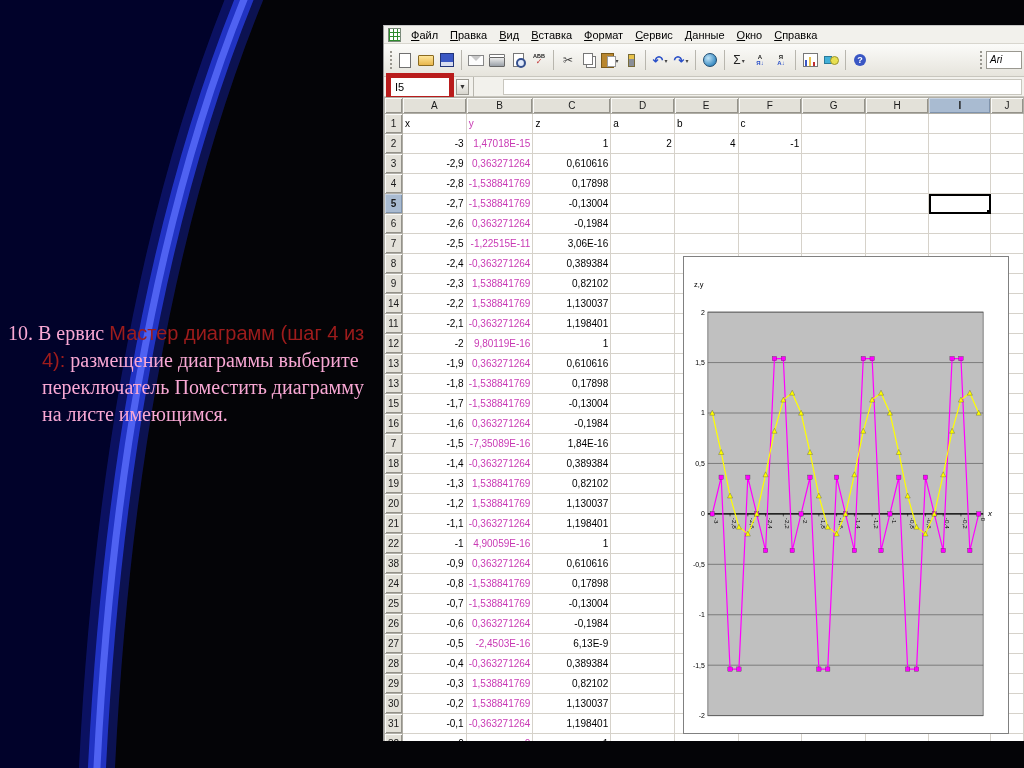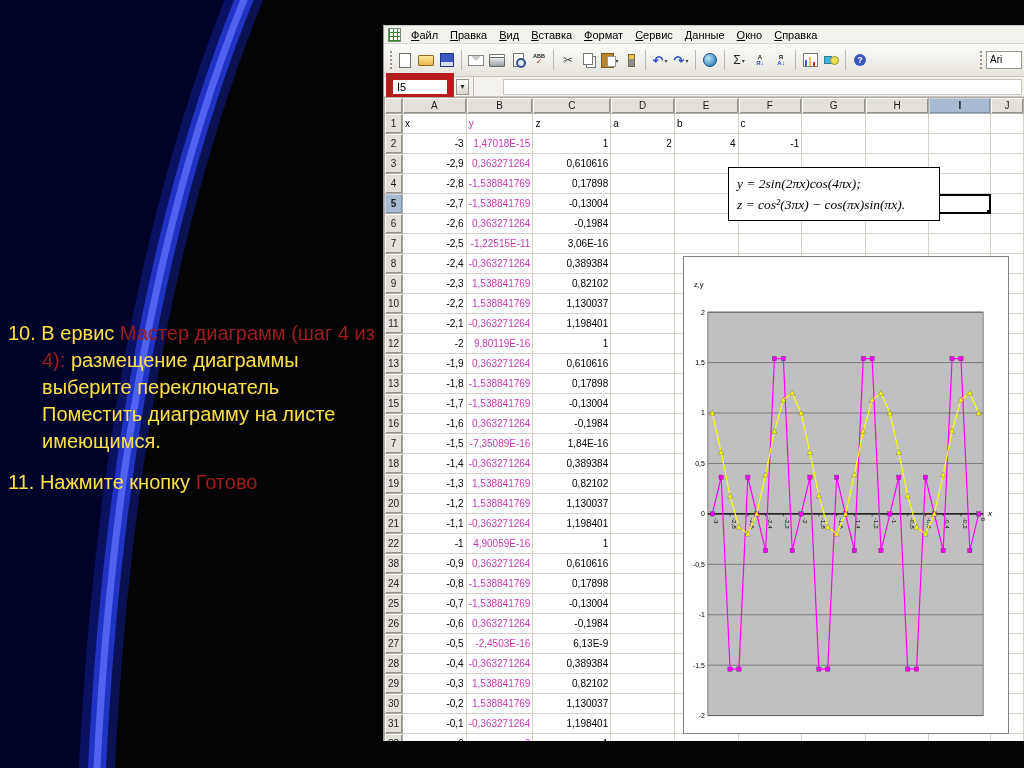--- a/index.html
+++ b/index.html
@@ -10,21 +10,21 @@
   svg.bg { position:absolute; left:0; top:0; }
   .arc-fill { fill:#01022a; }
   .arc1 { stroke:#141f8e; }
   .arc2 { stroke:var(--bgblue,#2639d6); }
   .arc3 { stroke:#5265f4; }
 
   
   .instructions { position:absolute; left:8px; top:320px; width:374px;
     font-size:20px; line-height:27px; color:#fff; z-index:3; }
   .instr { padding-left:34px; text-indent:-34px; margin-bottom:14px; }
-  .seg-white { color:#fde047; }
+  .seg-white { color:#f9a8d4;font-family:Liberation Serif, serif; }
   .seg-red { color:var(--red,#9e1c1c); }
 
   
   .excel { position:absolute; left:383px; top:25px; width:641px; height:716px;
     background:#fff; border-left:1px solid #9a9a9a; border-top:1px solid #c8c8c8;
     display:flex; flex-direction:column; overflow:hidden; color:#000; z-index:2; }
 
   .menubar { height:18px; flex:0 0 18px; background:#f2f1ec; border-bottom:1px solid #d8d6ce;
     display:flex; align-items:center; font-size:11px; padding-left:1px; }
   .menu-item { padding:1px 6px; cursor:default; white-space:nowrap; }
@@ -36,21 +36,21 @@
   .toolbar { height:33px; flex:0 0 33px; background:linear-gradient(#fbfbf9,#e6e4dc);
     border-bottom:1px solid #c8c6be; display:flex; align-items:center; padding:0 2px; }
   .tb-icons { display:flex; align-items:center; gap:3px; }
   .tgrip { width:4px; height:20px; margin:0 3px; flex:0 0 auto;
     background-image:radial-gradient(circle,#98968e 1px,transparent 1.3px); background-size:4px 4px; }
   .tsep { width:1px; height:20px; background:#b8b6ae; margin:0 2px; flex:0 0 auto; }
   .ti { width:18px; height:18px; display:flex; align-items:center; justify-content:center;
     position:relative; border-radius:2px; flex:0 0 auto; }
   .dd { font-size:6px; color:#444; margin-left:1px; }
   .fontbox { width:36px; height:18px; background:#fff; border:1px solid #9a9890; font-size:10px;
-    padding:2px 3px; overflow:hidden; white-space:nowrap; flex:0 0 auto; }
+    padding:2px 3px; overflow:hidden; white-space:nowrap; flex:0 0 auto;font-style:italic; }
 
   .ic-new-workbook::before { content:""; width:10px; height:13px; background:#fff; border:1px solid #707070; }
   .ic-open::before { content:""; width:14px; height:9px; background:linear-gradient(#ffe69a,#e8b64c);
     border:1px solid #8a6a20; border-radius:1px; }
   .ic-save::before { content:""; width:12px; height:12px; background:#3a57c4; border:1px solid #22347a;
     box-shadow:inset 0 -4px 0 #d8ddf0; }
   .ic-email::before { content:""; width:14px; height:9px; background:#fdfdfd; border:1px solid #888; }
   .ic-email::after { content:""; position:absolute; width:0; height:0; border:5px solid transparent;
     border-top:5px solid #c8c8c8; top:5px; }
   .ic-print::before { content:""; width:14px; height:8px; background:linear-gradient(#ececec,#9aa0a8);
@@ -84,21 +84,21 @@
                linear-gradient(#e8c24a,#e8c24a) 5px 100%/2px 9px no-repeat,
                linear-gradient(#c03030,#c03030) 9px 100%/2px 4px no-repeat,#fff; }
   .ic-drawing::before { content:""; width:6px; height:6px; background:#42b0d8; border:1px solid #2a7a9a; }
   .ic-drawing::after { content:""; width:7px; height:7px; border-radius:50%; background:#e8e050;
     border:1px solid #9a9430; margin-left:-2px; }
   .ic-help::before { content:"?"; color:#fff; background:#3a57c4; border-radius:50%; width:12px; height:12px;
     font-size:9px; font-weight:700; display:flex; align-items:center; justify-content:center; }
 
   .formulabar { height:20px; flex:0 0 20px; background:#f2f1ec; border-bottom:1px solid #c8c6be;
     display:flex; align-items:center; padding:1px 2px; gap:2px; font-size:11px; }
-  .namebox { width:68px; height:28px; background:#fff; border:7px solid #b91c1c; padding:0 4px;
+  .namebox { width:68px; height:28px; background:#fff; border:5px solid #b91c1c; padding:0 4px;
     display:flex; align-items:center; }
   .nb-drop { width:13px; height:16px; background:linear-gradient(#fdfdfb,#d8d6ce); border:1px solid #9a9890;
     font-size:7px; display:flex; align-items:center; justify-content:center; color:#333; }
   .fx { font-family:"Liberation Serif","DejaVu Serif",serif; font-style:italic; font-weight:700;
     color:#555; padding:0 7px;margin-top:37px; }
   .fbar-input { flex:1; height:16px; background:#fff; border:1px solid #c8c6be; }
 
   .gridwrap { position:relative; flex:1; overflow:hidden; background:#fff; }
   table.sheet { border-collapse:collapse; table-layout:fixed; font-size:10px; }
   .sheet th,.sheet td { overflow:hidden; white-space:nowrap; }
@@ -132,21 +132,20 @@
   <svg class="bg" width="1024" height="768" viewBox="0 0 1024 768">
     <rect width="1024" height="768" fill="#040407"></rect>
     <path class="arc-fill" d="M 252,-20 Q 118,300 96,788 L -20,788 L -20,-20 Z"></path>
     <path class="arc1" d="M 252,-20 Q 118,300 96,788" fill="none" stroke-width="36" opacity="0.55"></path>
     <path class="arc2" d="M 252,-20 Q 118,300 96,788" fill="none" stroke-width="18" opacity="0.85"></path>
     <path class="arc3" d="M 252,-20 Q 118,300 96,788" fill="none" stroke-width="7" opacity="0.95"></path>
   </svg>
 
   <div class="instructions">
       <div class="instr"><span class="inum seg-white">10. </span><span class="seg-white">В ервис </span><span class="seg-red">Мастер диаграмм (шаг 4 из 4):</span><span class="seg-white"> размещение диаграммы выберите переключатель Поместить диаграмму на листе имеющимся.</span></div>
-      <div class="instr"><span class="inum seg-white">11. </span><span class="seg-white">Нажмите кнопку </span><span class="seg-red">Готово</span></div>
     </div>
 
   <div class="excel">
 
     <div class="menubar">
       <span class="sheeticon"></span>
       <span class="menuitems" style="display:flex;">
           <span class="menu-item"><span class="u">Ф</span>айл</span>
           <span class="menu-item"><span class="u">П</span>равка</span>
           <span class="menu-item"><span class="u">В</span>ид</span>
@@ -353,21 +352,21 @@
               <td class="num ycol">0,82102</td>
               <td class="num"></td>
               <td class="num"></td>
               <td class="num"></td>
               <td class="num"></td>
               <td class="num"></td>
               <td class="num"></td>
               <td class="num"></td>
             </tr>
             <tr>
-              <th class="hdr">10</th>
+              <th class="hdr">14</th>
               <td class="num">-2,2</td>
               <td class="num ytxt">1,538841769</td>
               <td class="num ycol">1,130037</td>
               <td class="num"></td>
               <td class="num"></td>
               <td class="num"></td>
               <td class="num"></td>
               <td class="num"></td>
               <td class="num"></td>
               <td class="num"></td>
@@ -654,24 +653,20 @@
               <td class="num"></td>
               <td class="num"></td>
               <td class="num"></td>
               <td class="num"></td>
               <td class="num"></td>
               <td class="num"></td>
             </tr>
           </tbody>
       </table>
 
-      <div class="formula-box">
-        <div>y = 2sin(2πx)cos(4πx);</div>
-        <div>z = cos²(3πx) − cos(πx)sin(πx).</div>
-      </div>
 
       <div class="chart-box">
         <svg id="chart-svg" width="324" height="476" viewBox="0 0 326 478">
             <rect x="24" y="55" width="277" height="406" fill="#c0c0c0" stroke="#666" stroke-width="0.8"></rect>
             <g>
               <line x1="24" y1="55" x2="301" y2="55" stroke="#4d4d4d" stroke-width="0.6"></line>
               <line x1="24" y1="105.75" x2="301" y2="105.75" stroke="#4d4d4d" stroke-width="0.6"></line>
               <line x1="24" y1="156.5" x2="301" y2="156.5" stroke="#4d4d4d" stroke-width="0.6"></line>
               <line x1="24" y1="207.25" x2="301" y2="207.25" stroke="#4d4d4d" stroke-width="0.6"></line>
               <line x1="24" y1="258" x2="301" y2="258" stroke="#4d4d4d" stroke-width="0.6"></line>

